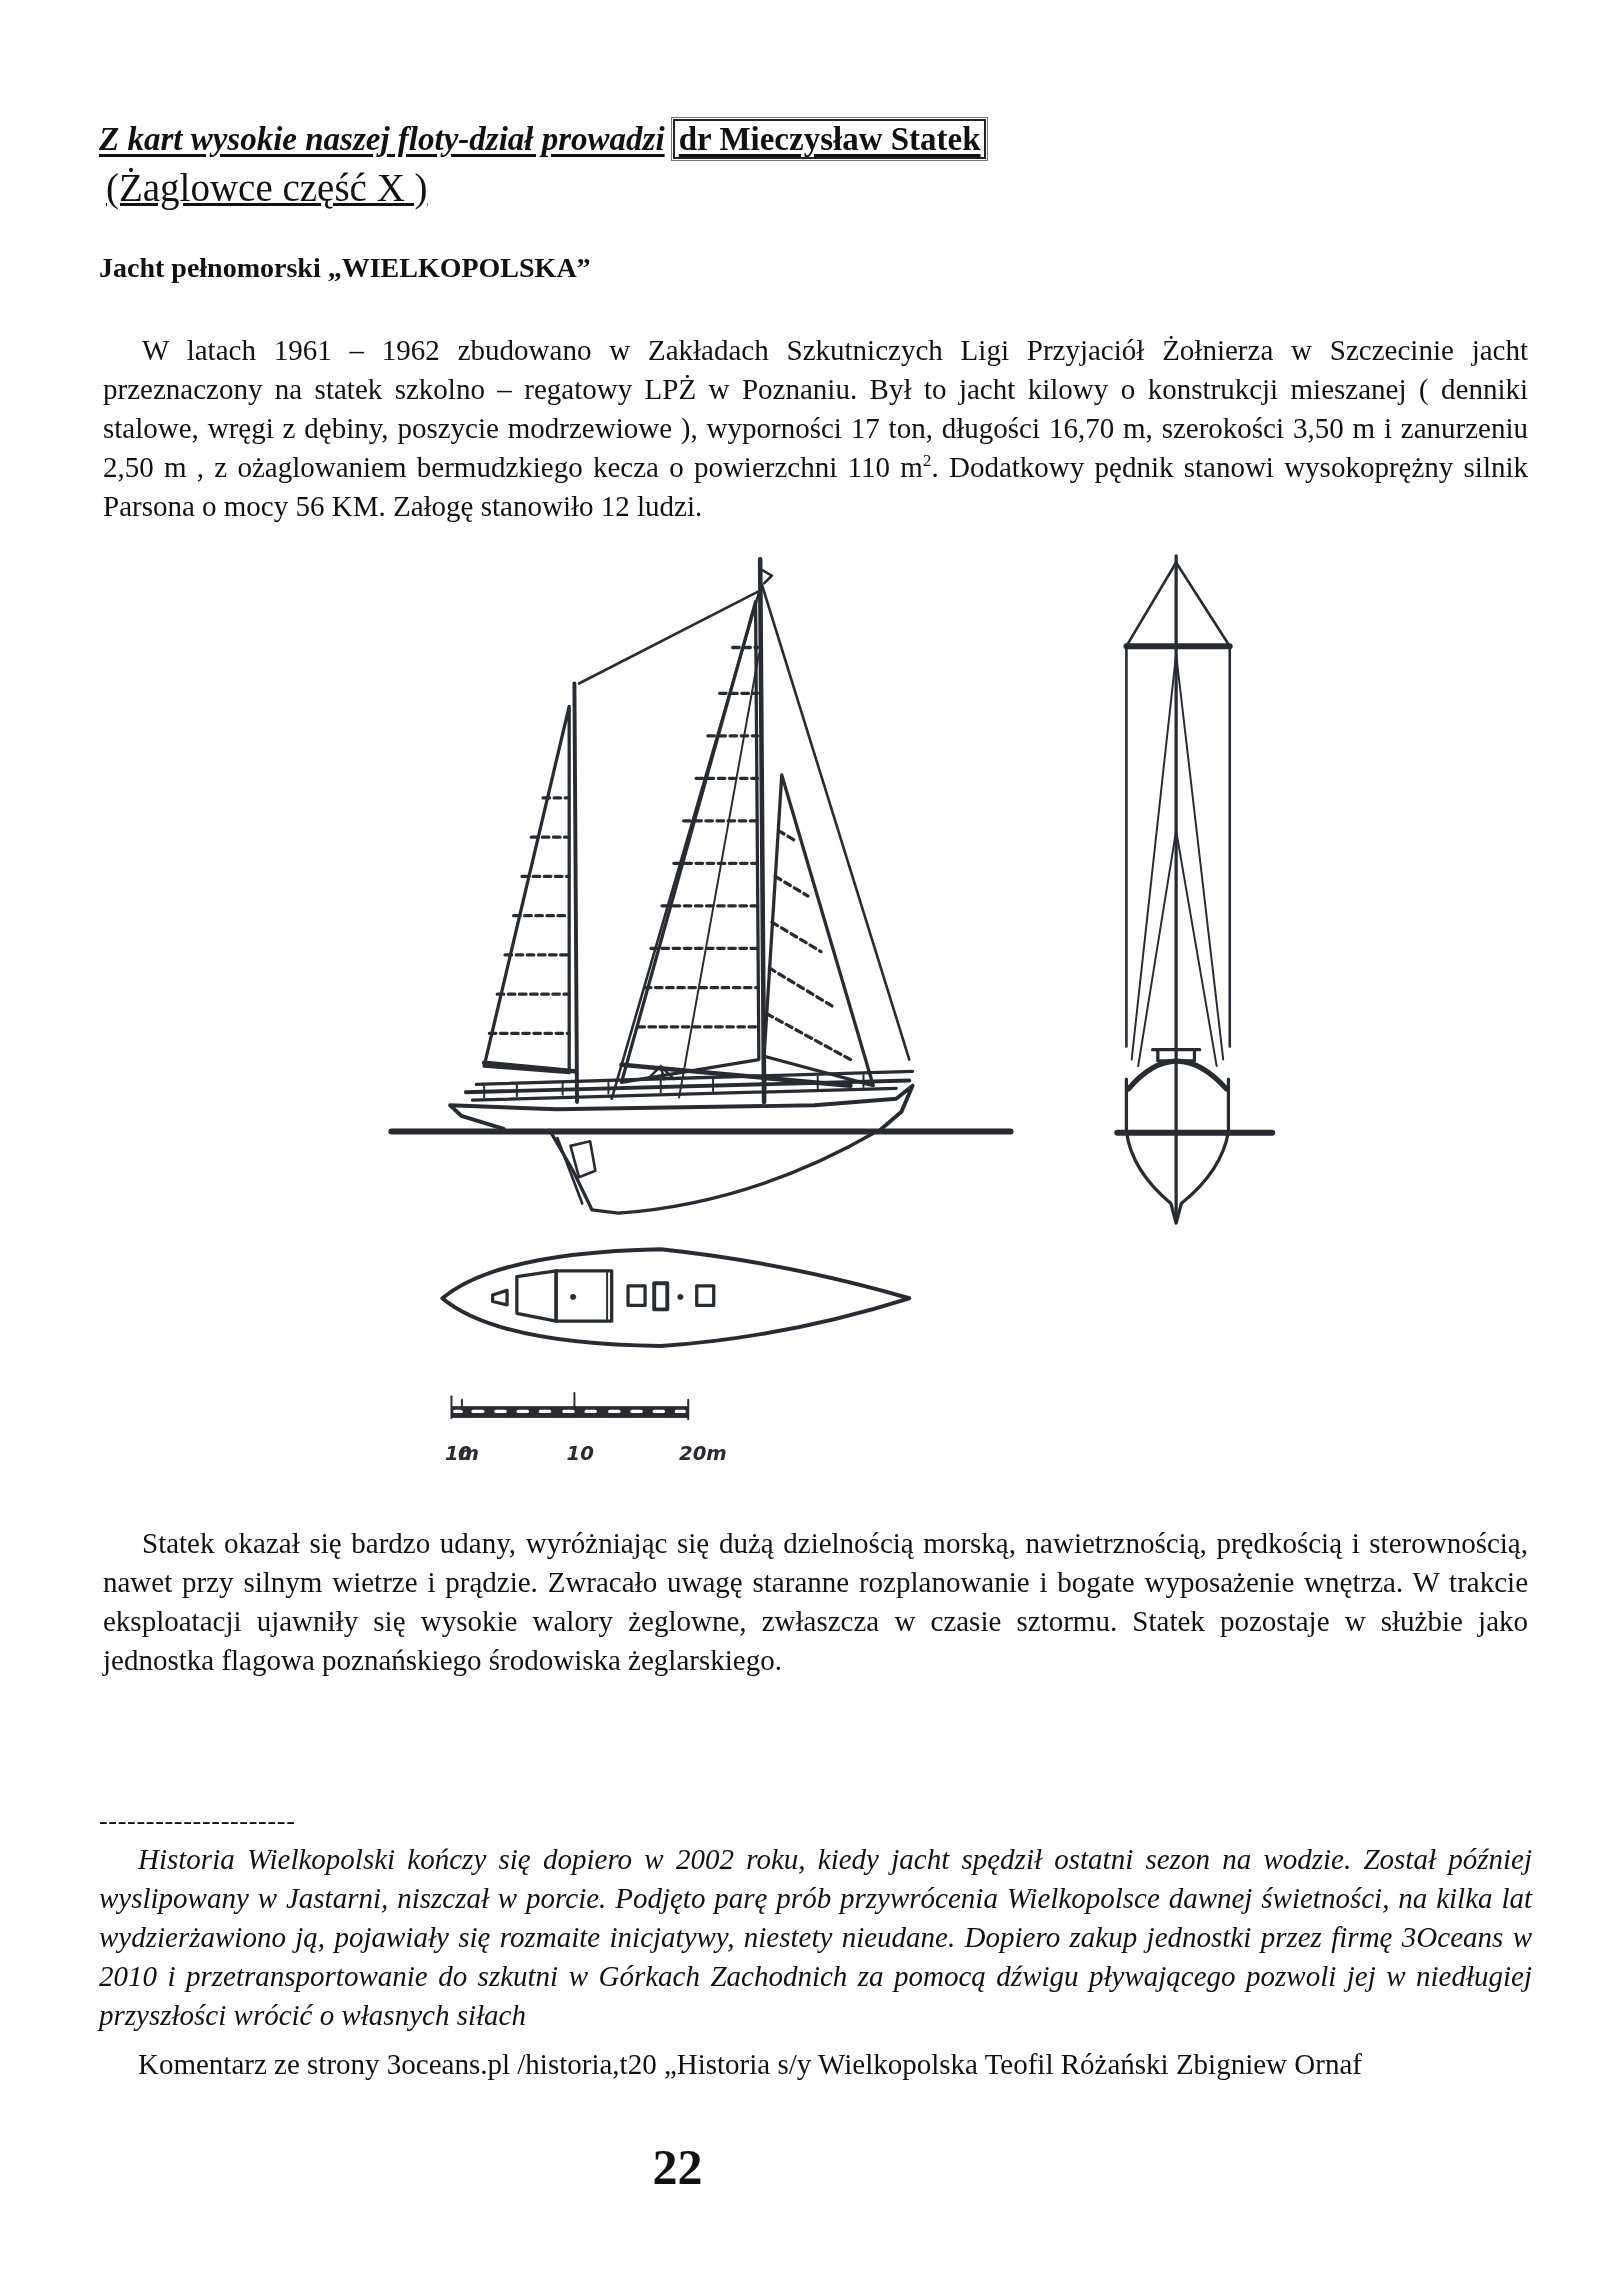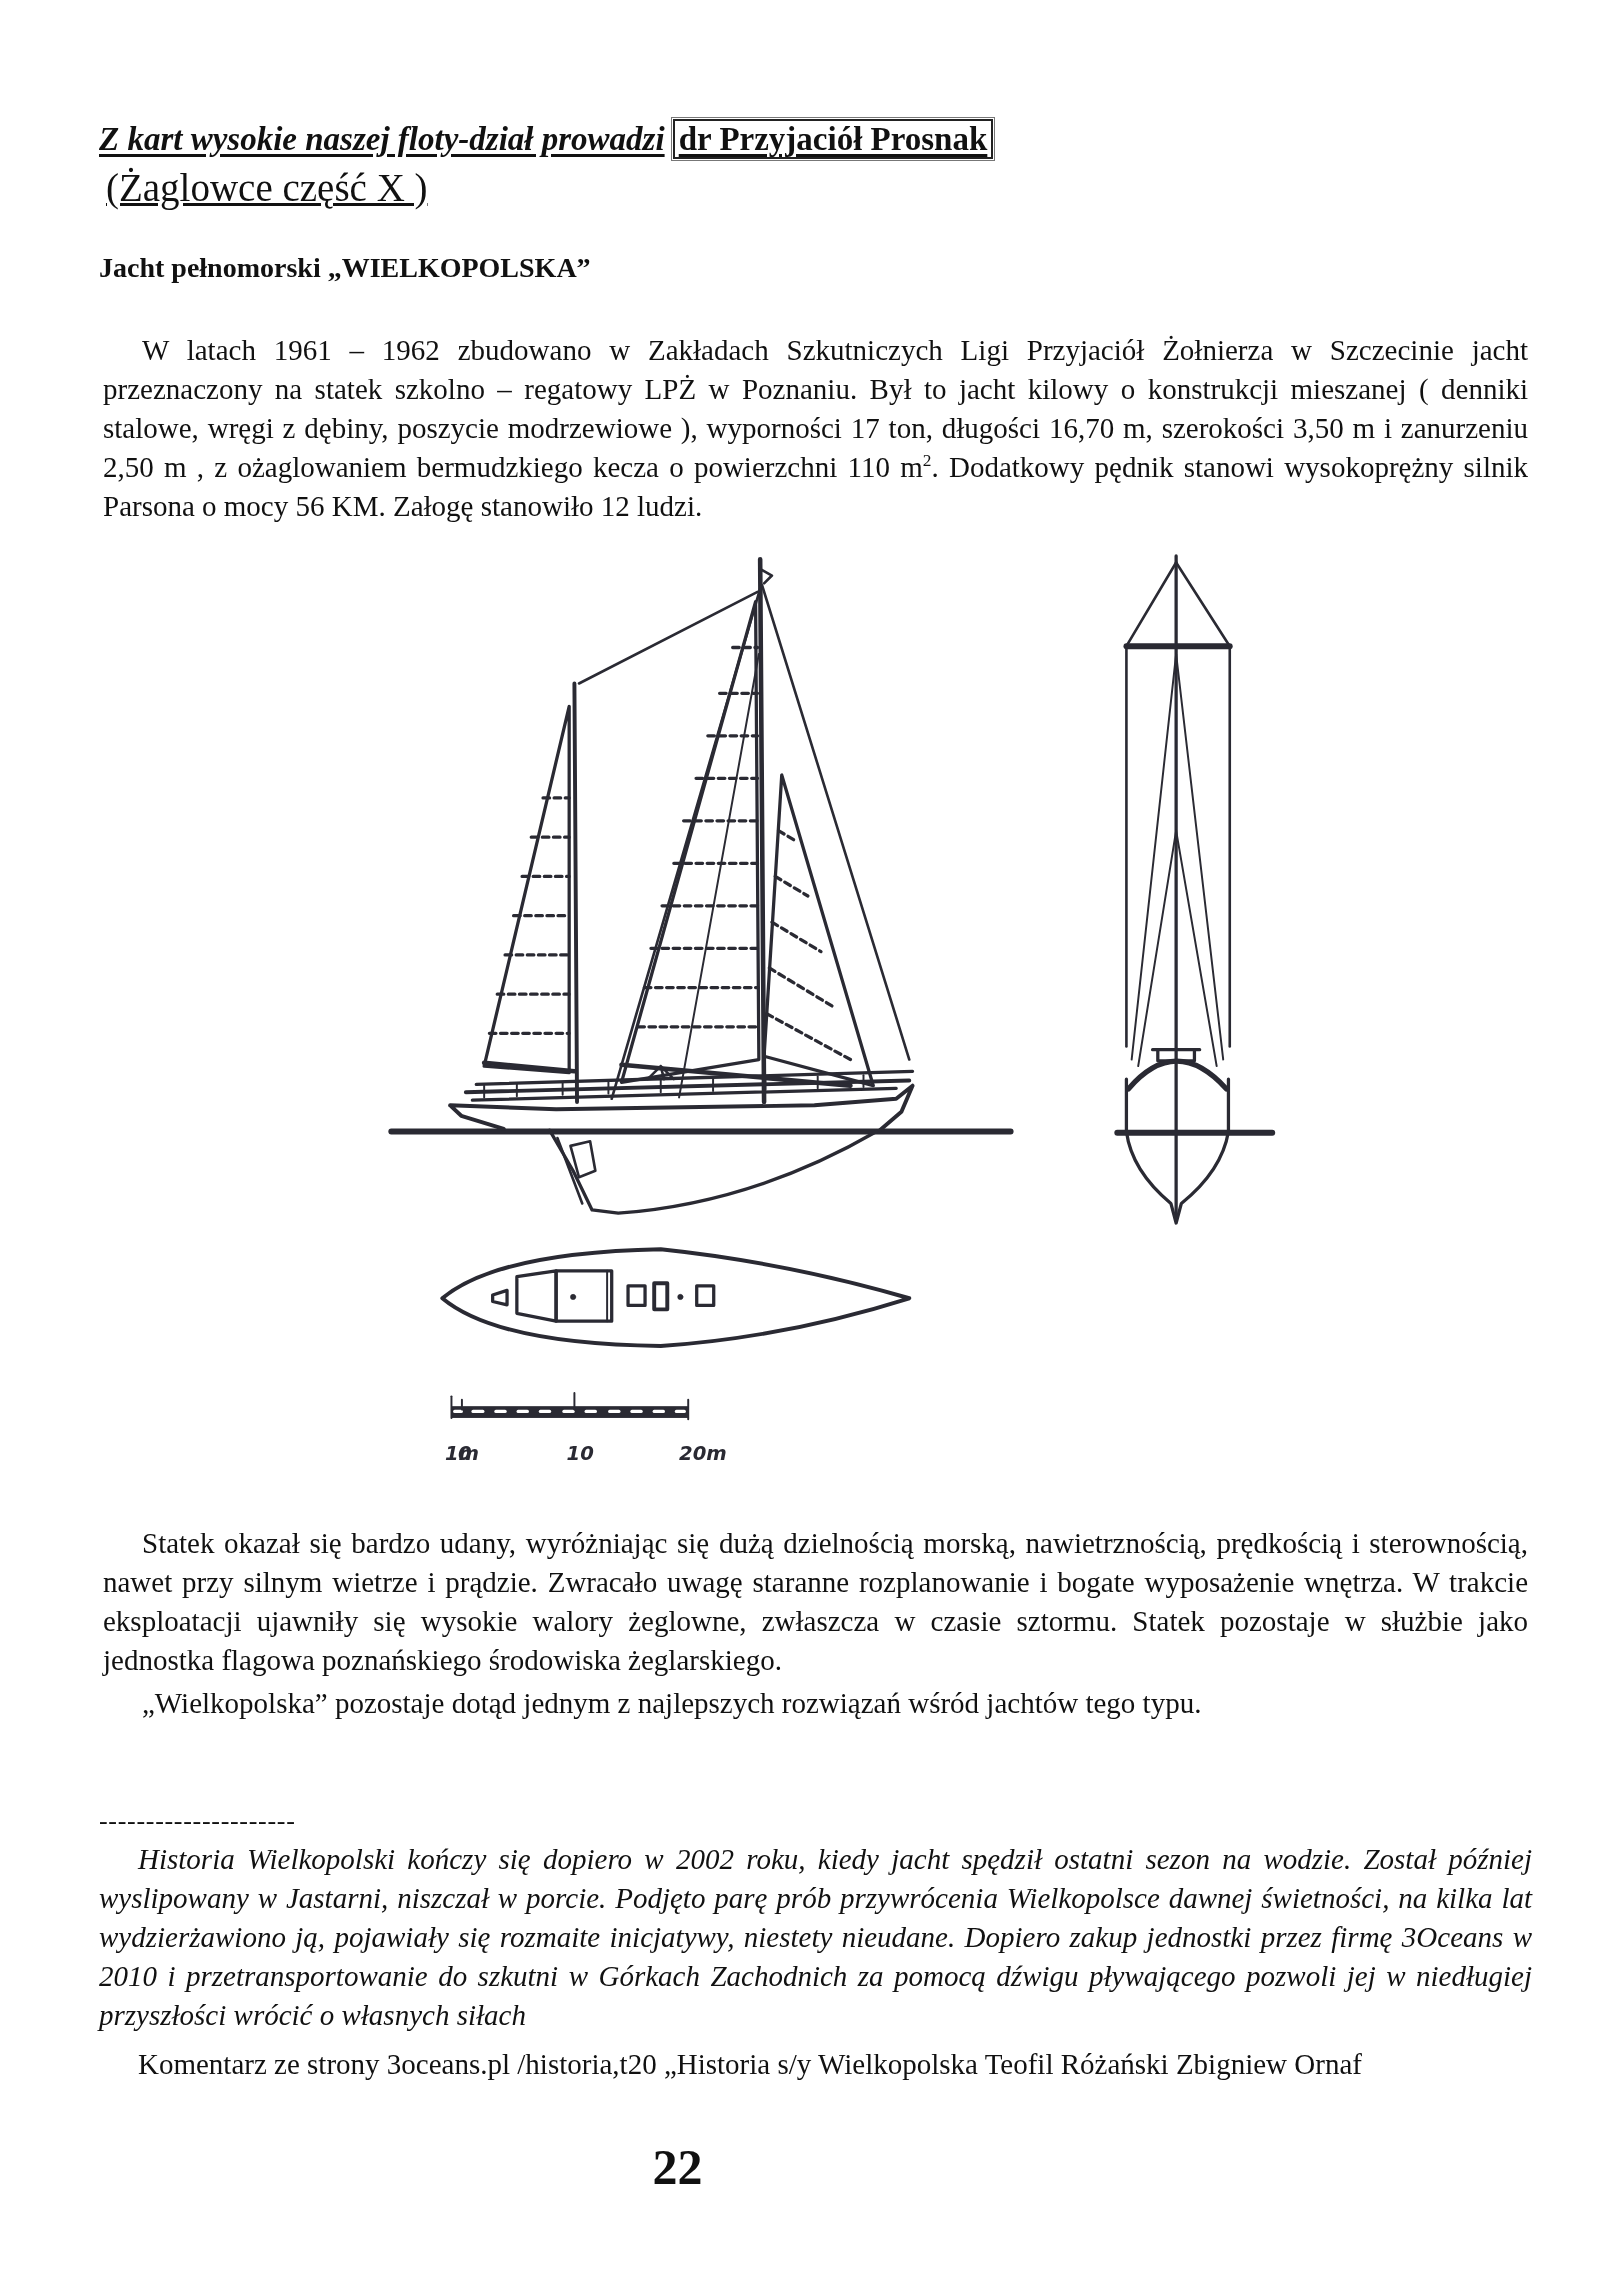--- a/index.html
+++ b/index.html
@@ -22,21 +22,21 @@
   .comment { left: 99px; top: 2045px; width: 1433px; font-size: 29px; line-height: 39px; white-space: nowrap; }
   .page-number { left: 0; width: 1355px; top: 2138px; text-align: center; font-size: 50px; font-weight: bold; }
   sup { font-size: 0.6em; line-height: 0; }
   svg text { font-family: "DejaVu Sans", sans-serif; font-style: italic; font-weight: bold; }
 </style>
 </head>
 <body>
 
 <div class="abs series-header">
   <span class="lead">Z kart wysokie naszej floty-dział prowadzi</span>
-  <span class="author">dr Przyjaciół Prosnak</span>
+  <span class="author">dr Mieczysław Statek</span>
 </div>
 <div class="abs subtitle">(Żaglowce część X )</div>
 <div class="abs heading">Jacht pełnomorski „WIELKOPOLSKA”</div>
 
 <div class="abs para" id="para1">
   <p class="last"><span class="indent"></span><span>W latach 1961 – 1962 zbudowano w Zakładach Szkutniczych Ligi Przyjaciół Żołnierza w Szczecinie jacht przeznaczony na statek szkolno – regatowy LPŻ w Poznaniu. Był to jacht kilowy o konstrukcji mieszanej ( denniki stalowe, wręgi z dębiny, poszycie modrzewiowe ), wyporności 17 ton, długości 16,70 m, szerokości 3,50 m i zanurzeniu 2,50 m , z ożaglowaniem bermudzkiego kecza o powierzchni 110 m</span><sup>2</sup><span>. Dodatkowy pędnik stanowi wysokoprężny silnik Parsona o mocy 56 KM. Załogę stanowiło 12 ludzi.</span></p>
 </div>
 
 <svg class="abs" style="left:0; top:0;" width="1623" height="2295" viewBox="0 0 2481 3509" fill="none" stroke="#2a2a33" stroke-linecap="round" stroke-linejoin="round">
 
@@ -169,21 +169,20 @@
   <g fill="#2a2a33" stroke="none" font-size="30">
     <text x="680" y="2232">1m</text>
     <text x="700" y="2232">0</text>
     <text x="866" y="2232">10</text>
     <text x="1038" y="2232">20m</text>
   </g>
 </svg>
 
 <div class="abs para" id="para2">
   <p><span class="indent"></span><span>Statek okazał się bardzo udany, wyróżniając się dużą dzielnością morską, nawietrznością, prędkością i sterownością, nawet przy silnym wietrze i prądzie. Zwracało uwagę staranne rozplanowanie i bogate wypo­sażenie wnętrza. W trakcie eksploatacji ujawniły się wysokie walory żeglowne, zwłaszcza w czasie sztormu. Statek pozostaje w służbie jako jednostka flagowa poznańskiego środowiska żeglarskiego.</span></p>
-  <p class="last"><span class="indent"></span><span>„Wielkopolska” pozostaje dotąd jednym z najlepszych rozwiązań wśród jachtów tego typu.</span></p>
 </div>
 
 <div class="abs divider">---------------------</div>
 <div class="abs footnote">
   <span class="indent" style="display:inline-block;width:39px;"></span><span>Historia Wielkopolski kończy się dopiero w 2002 roku, kiedy jacht spędził ostatni sezon na wodzie. Został później wyslipowany w Jastarni, niszczał w porcie. Podjęto parę prób przywrócenia Wielkopolsce dawnej świetności, na kilka lat wydzierżawiono ją, pojawiały się rozmaite inicjatywy, niestety nieudane. Dopiero zakup jednostki przez firmę 3Oceans w 2010 i przetransportowanie do szkutni w Górkach Zachodnich za pomocą dźwigu pływającego pozwoli jej w niedługiej przyszłości wrócić o własnych siłach</span>
 </div>
 <div class="abs comment">
   <span style="display:inline-block;width:39px;"></span><span>Komentarz ze strony 3oceans.pl /historia,t20 „Historia s/y Wielkopolska Teofil Różański  Zbigniew Ornaf</span>
 </div>
 

